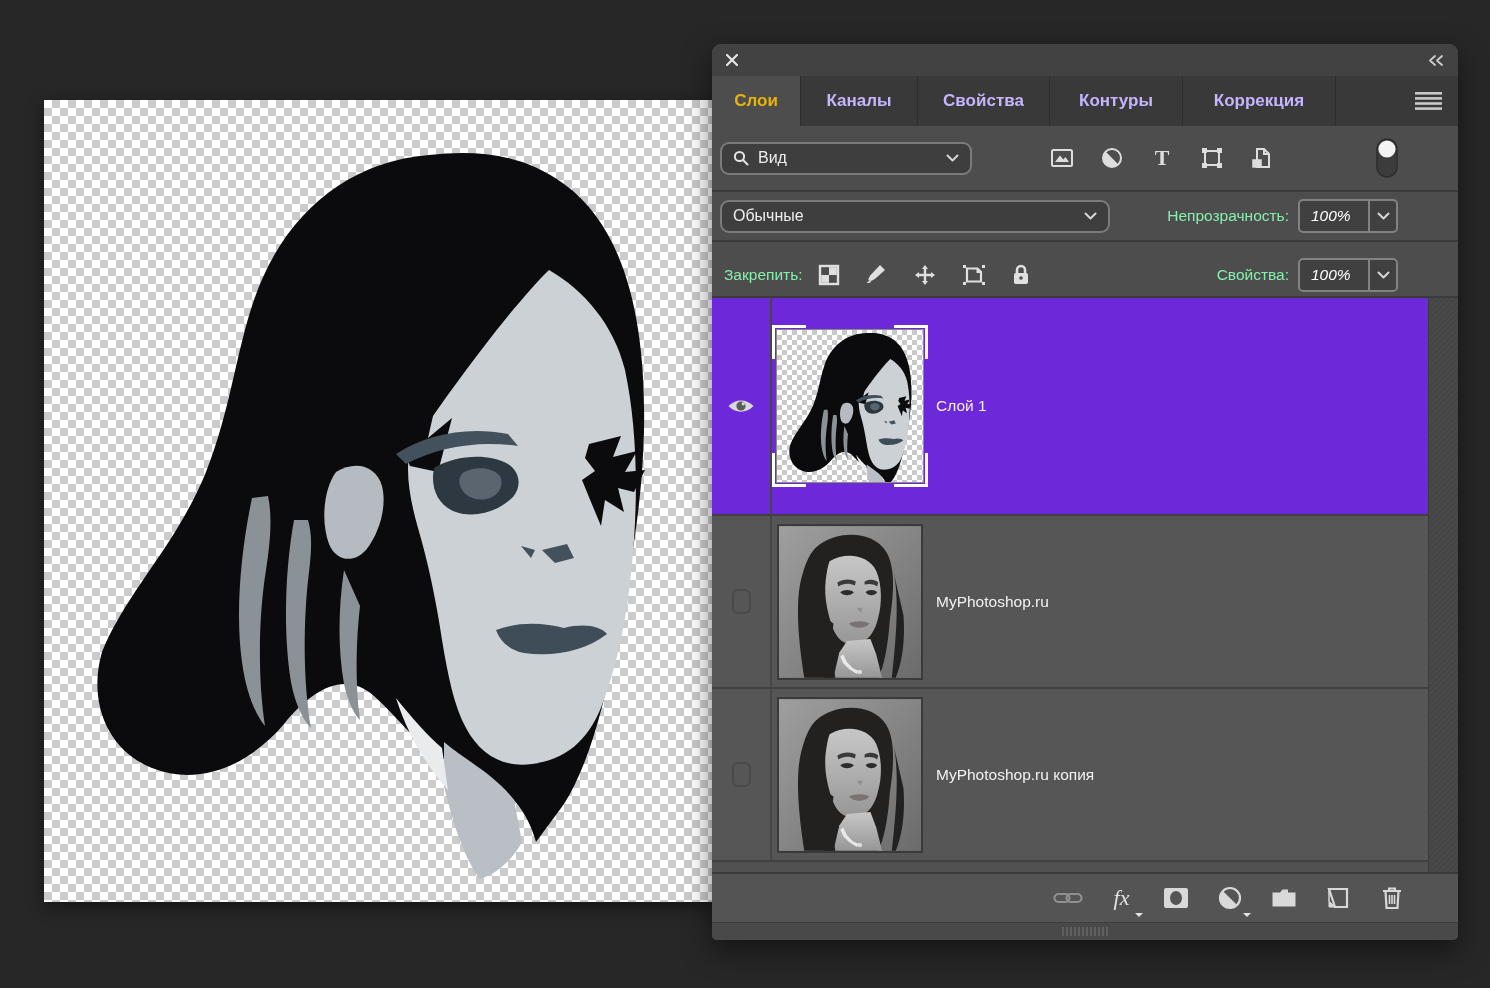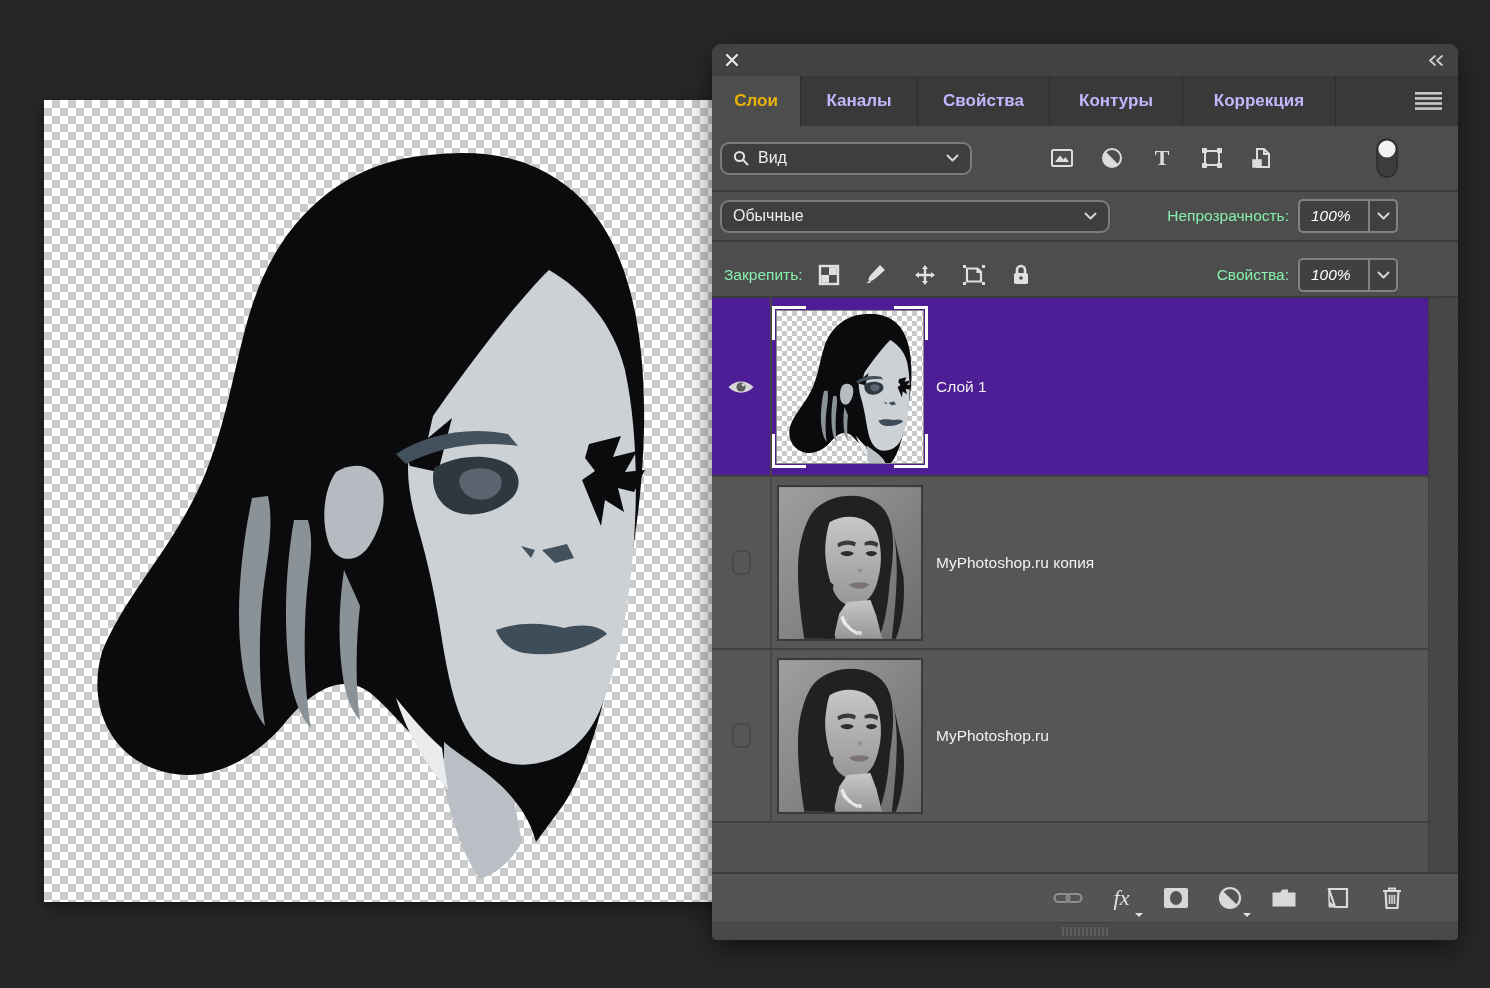--- a/index.html
+++ b/index.html
@@ -77,21 +77,21 @@
   .lock-icons .ibtn { width:24px; height:24px; }
 
   
   .list { flex:1 1 auto; min-height:0; display:flex; background:#515151; }
   .rows { flex:1 1 auto; display:flex; flex-direction:column; min-width:0; }
   .scroll-track {
     flex:0 0 30px; background:#454545; border-left:1px solid #3c3c3c;
     background-image:repeating-linear-gradient(135deg, rgba(255,255,255,.02) 0 2px, transparent 2px 4px);
   }
   .layer-row { display:flex; align-items:center; border-bottom:2px solid #414141; }
-  .row-sel { height:179px; background:#4c1d95; }
+  .row-sel { height:218px; background:#6d28d9; }
   .row-std { height:173px; background:#565656; }
   .eye-cell {
     flex:0 0 60px; height:100%; display:flex; align-items:center; justify-content:center;
     border-right:2px solid #464646;
   }
   .eye-well { width:19px; height:25px; border:2px solid #494949; border-radius:6px; }
   .thumb-wrap { position:relative; margin-left:5px; flex:0 0 auto; }
   .thumb-vec {
     width:146px; height:152px; position:relative; overflow:hidden;
     background-color:#ffffff;
@@ -390,35 +390,35 @@
           <div class="eye-cell">
             <span class="eye-well"></span>
           </div>
           <div class="thumb-wrap">
             <div class="thumb-photo">
               <svg viewBox="0 0 146 156">
                   <use href="#photo-portrait"></use>
                 </svg>
             </div>
           </div>
-          <span class="layer-name">MyPhotoshop.ru копия</span>
+          <span class="layer-name">MyPhotoshop.ru</span>
         </div>
 
         <div class="layer-row row-std">
           <div class="eye-cell">
             <span class="eye-well"></span>
           </div>
           <div class="thumb-wrap">
             <div class="thumb-photo">
               <svg viewBox="0 0 146 156">
                   <use href="#photo-portrait"></use>
                 </svg>
             </div>
           </div>
-          <span class="layer-name">MyPhotoshop.ru</span>
+          <span class="layer-name">MyPhotoshop.ru копия</span>
         </div>
 
         <div class="layer-row filler"></div>
       </div>
       <div class="scroll-track"></div>
     </div>
 
     <div class="toolbar">
       <span class="tool dim">
         <svg width="30" height="16">

